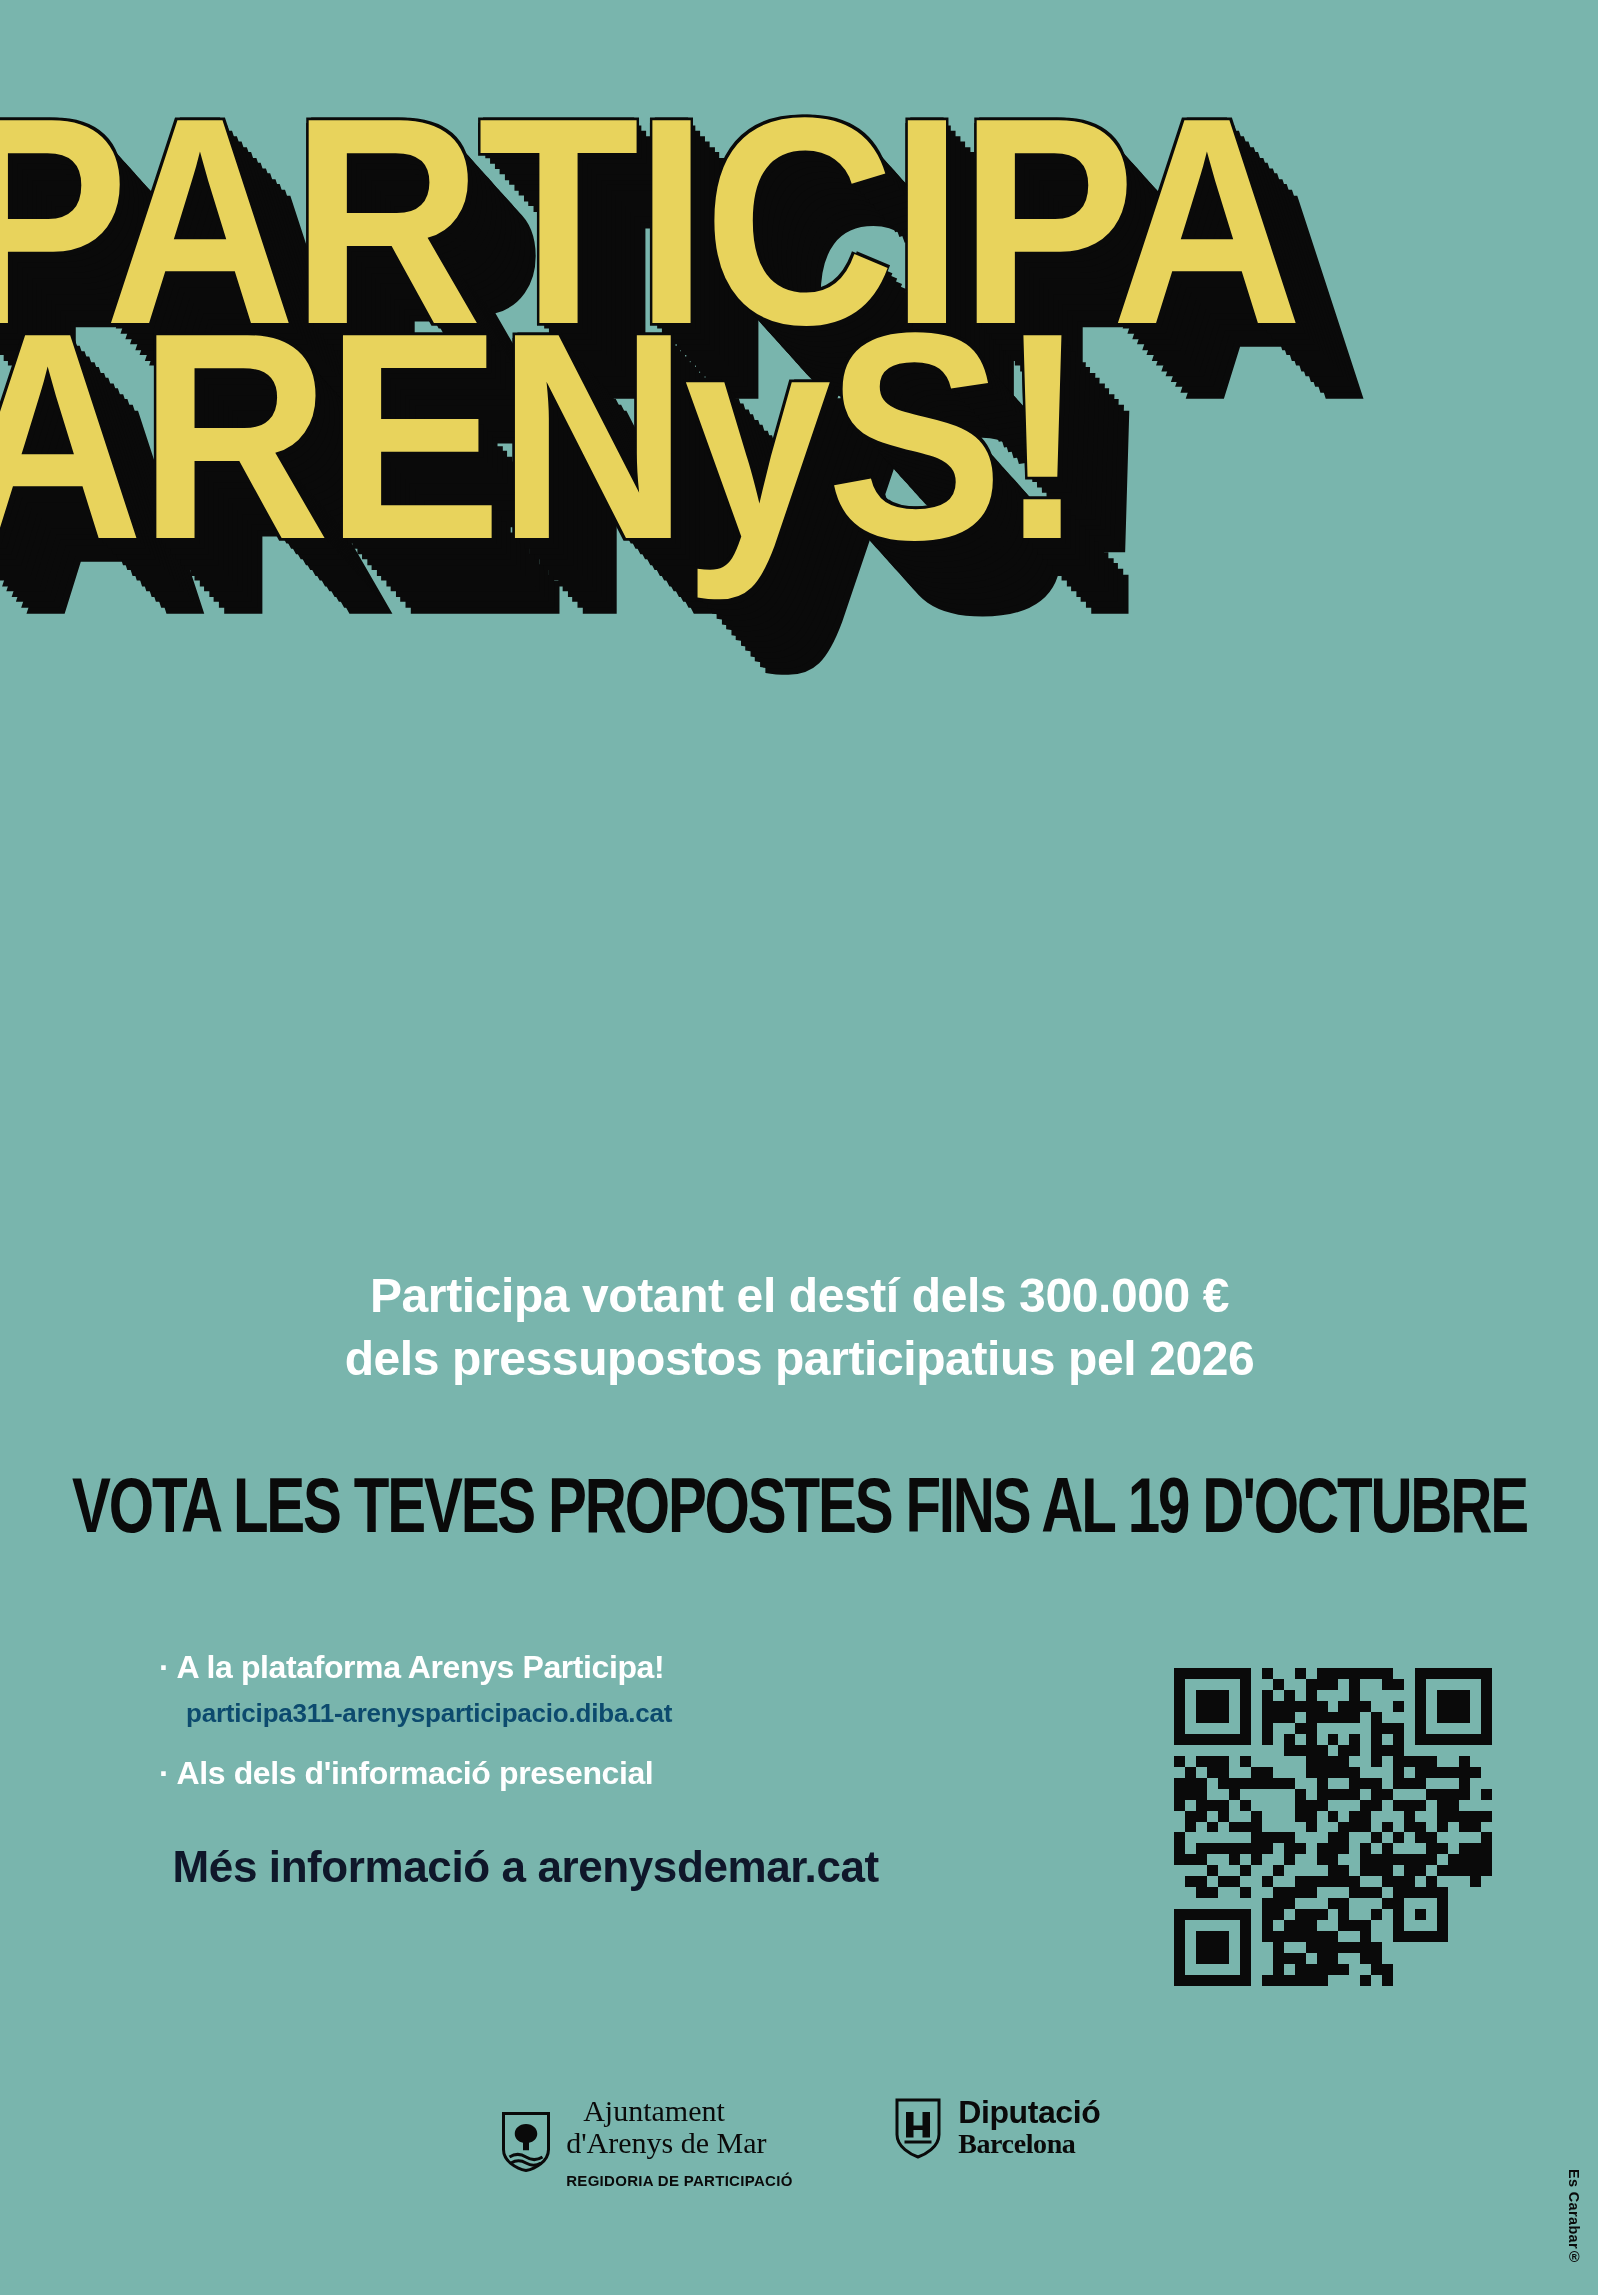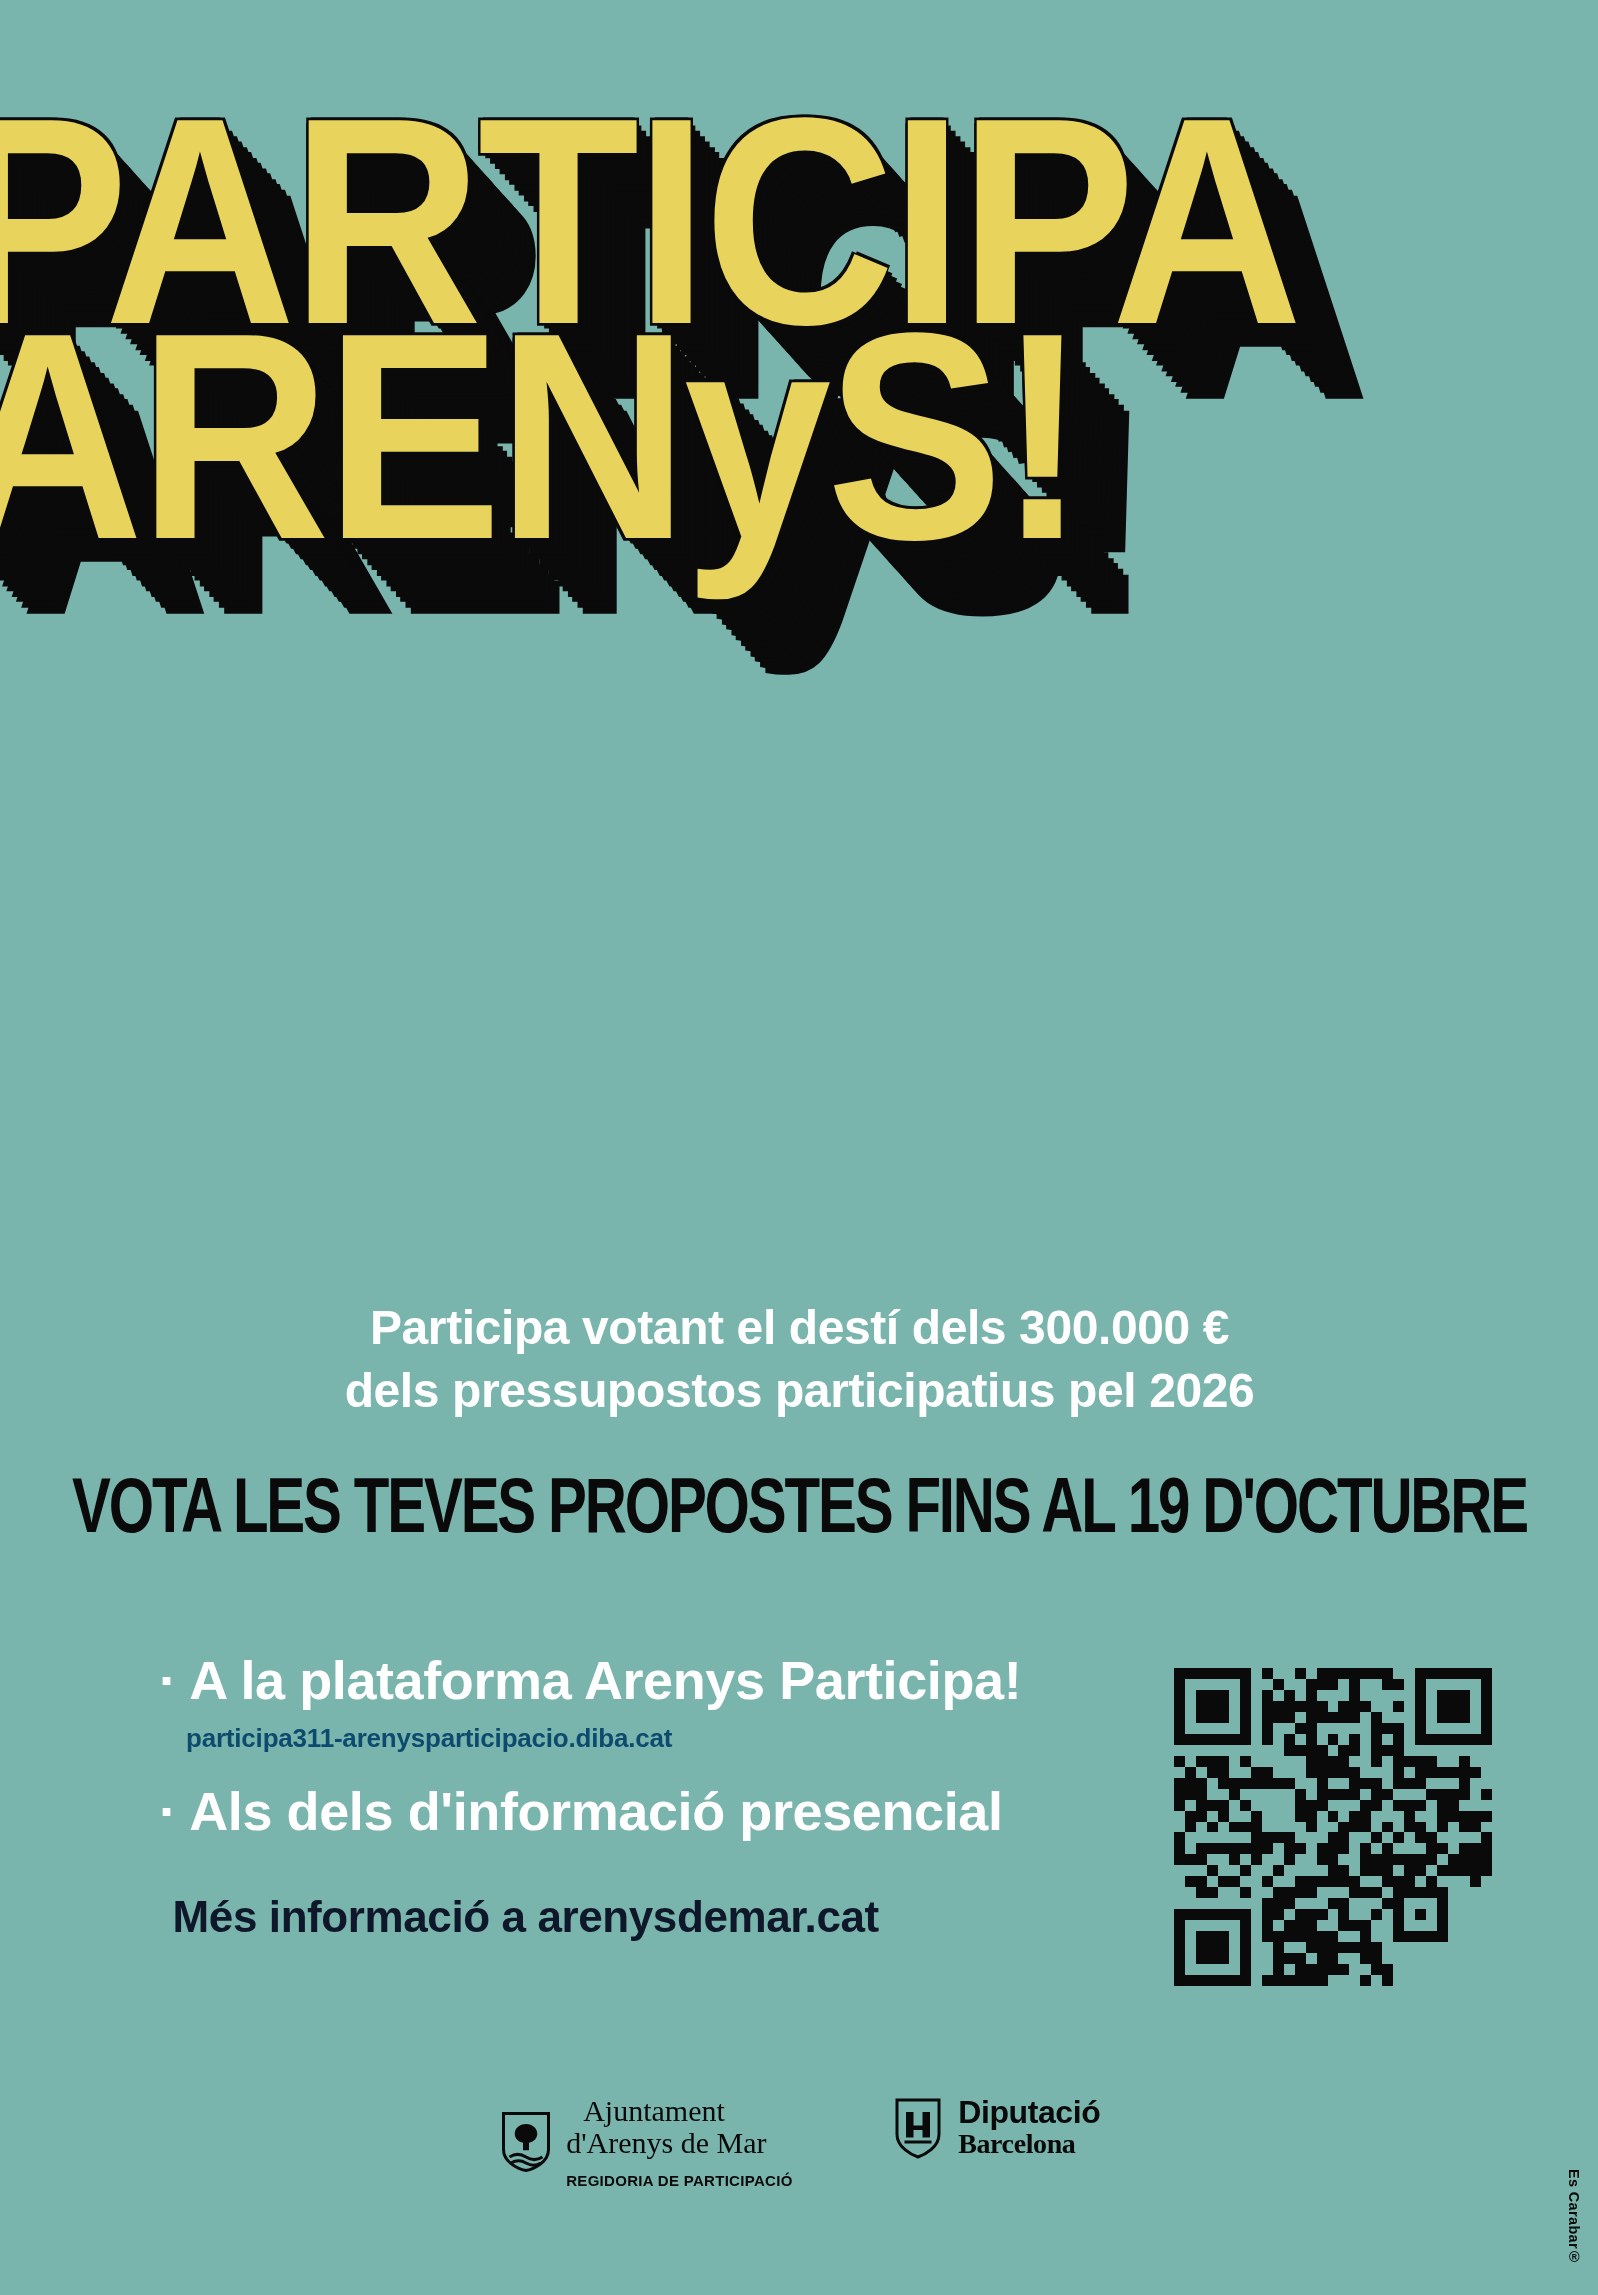--- a/index.html
+++ b/index.html
@@ -67,21 +67,21 @@
     margin-top: 19.7px;
   }
   .headline-line2 .lower-y {
     text-transform: lowercase;
   }
 
   
   .subtitle {
     position: absolute;
     left: 0;
-    top: 1296px;
+    top: 1264px;
     width: 1599px;
     text-align: center;
     color: #ffffff;
     font-size: 48px;
     font-weight: bold;
     line-height: 1.32;
     letter-spacing: -0.4px;
     padding: 0 86px;
     box-sizing: border-box;
   }
@@ -103,21 +103,21 @@
 
   
   .info-block {
     position: absolute;
     left: 159px;
     top: 1649px;
     width: 983px;
   }
   .bullet-row {
     color: #ffffff;
-    font-size: 54px;
+    font-size: 32px;
     font-weight: bold;
     letter-spacing: -0.4px;
     margin-bottom: 3px;
   }
   .bullet-sub {
     color: #0c4a6e;
     font-size: 26px;
     font-weight: bold;
     letter-spacing: -0.2px;
     margin: 12px 0 26px 27px;

